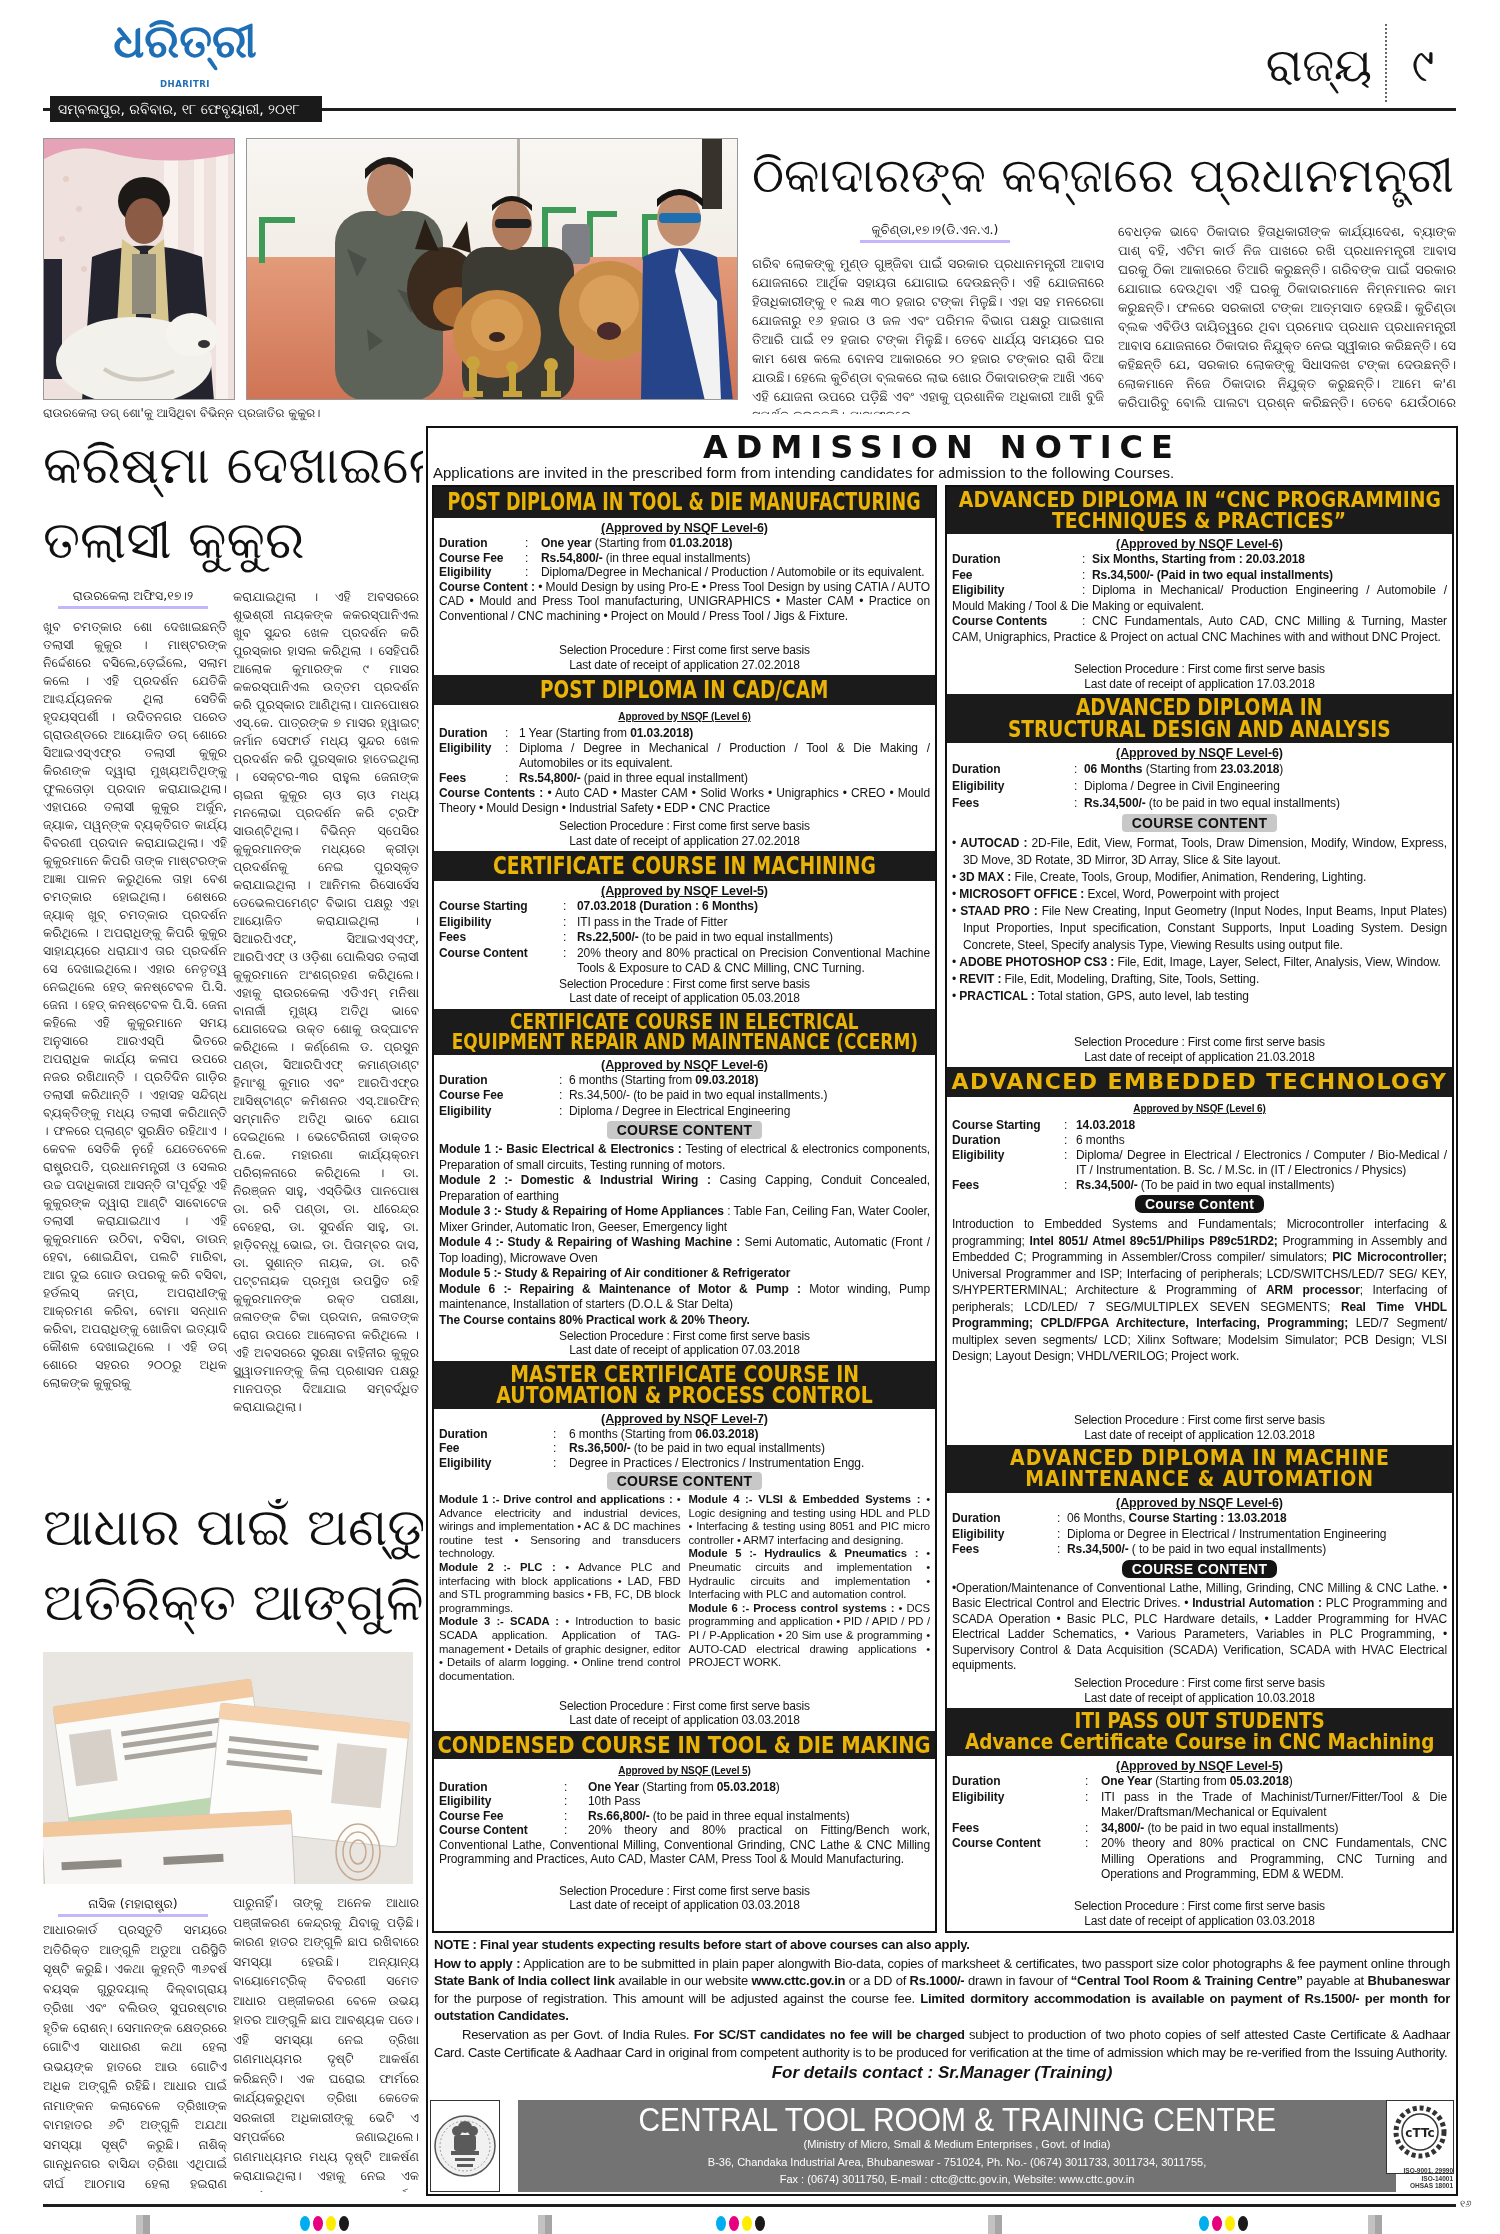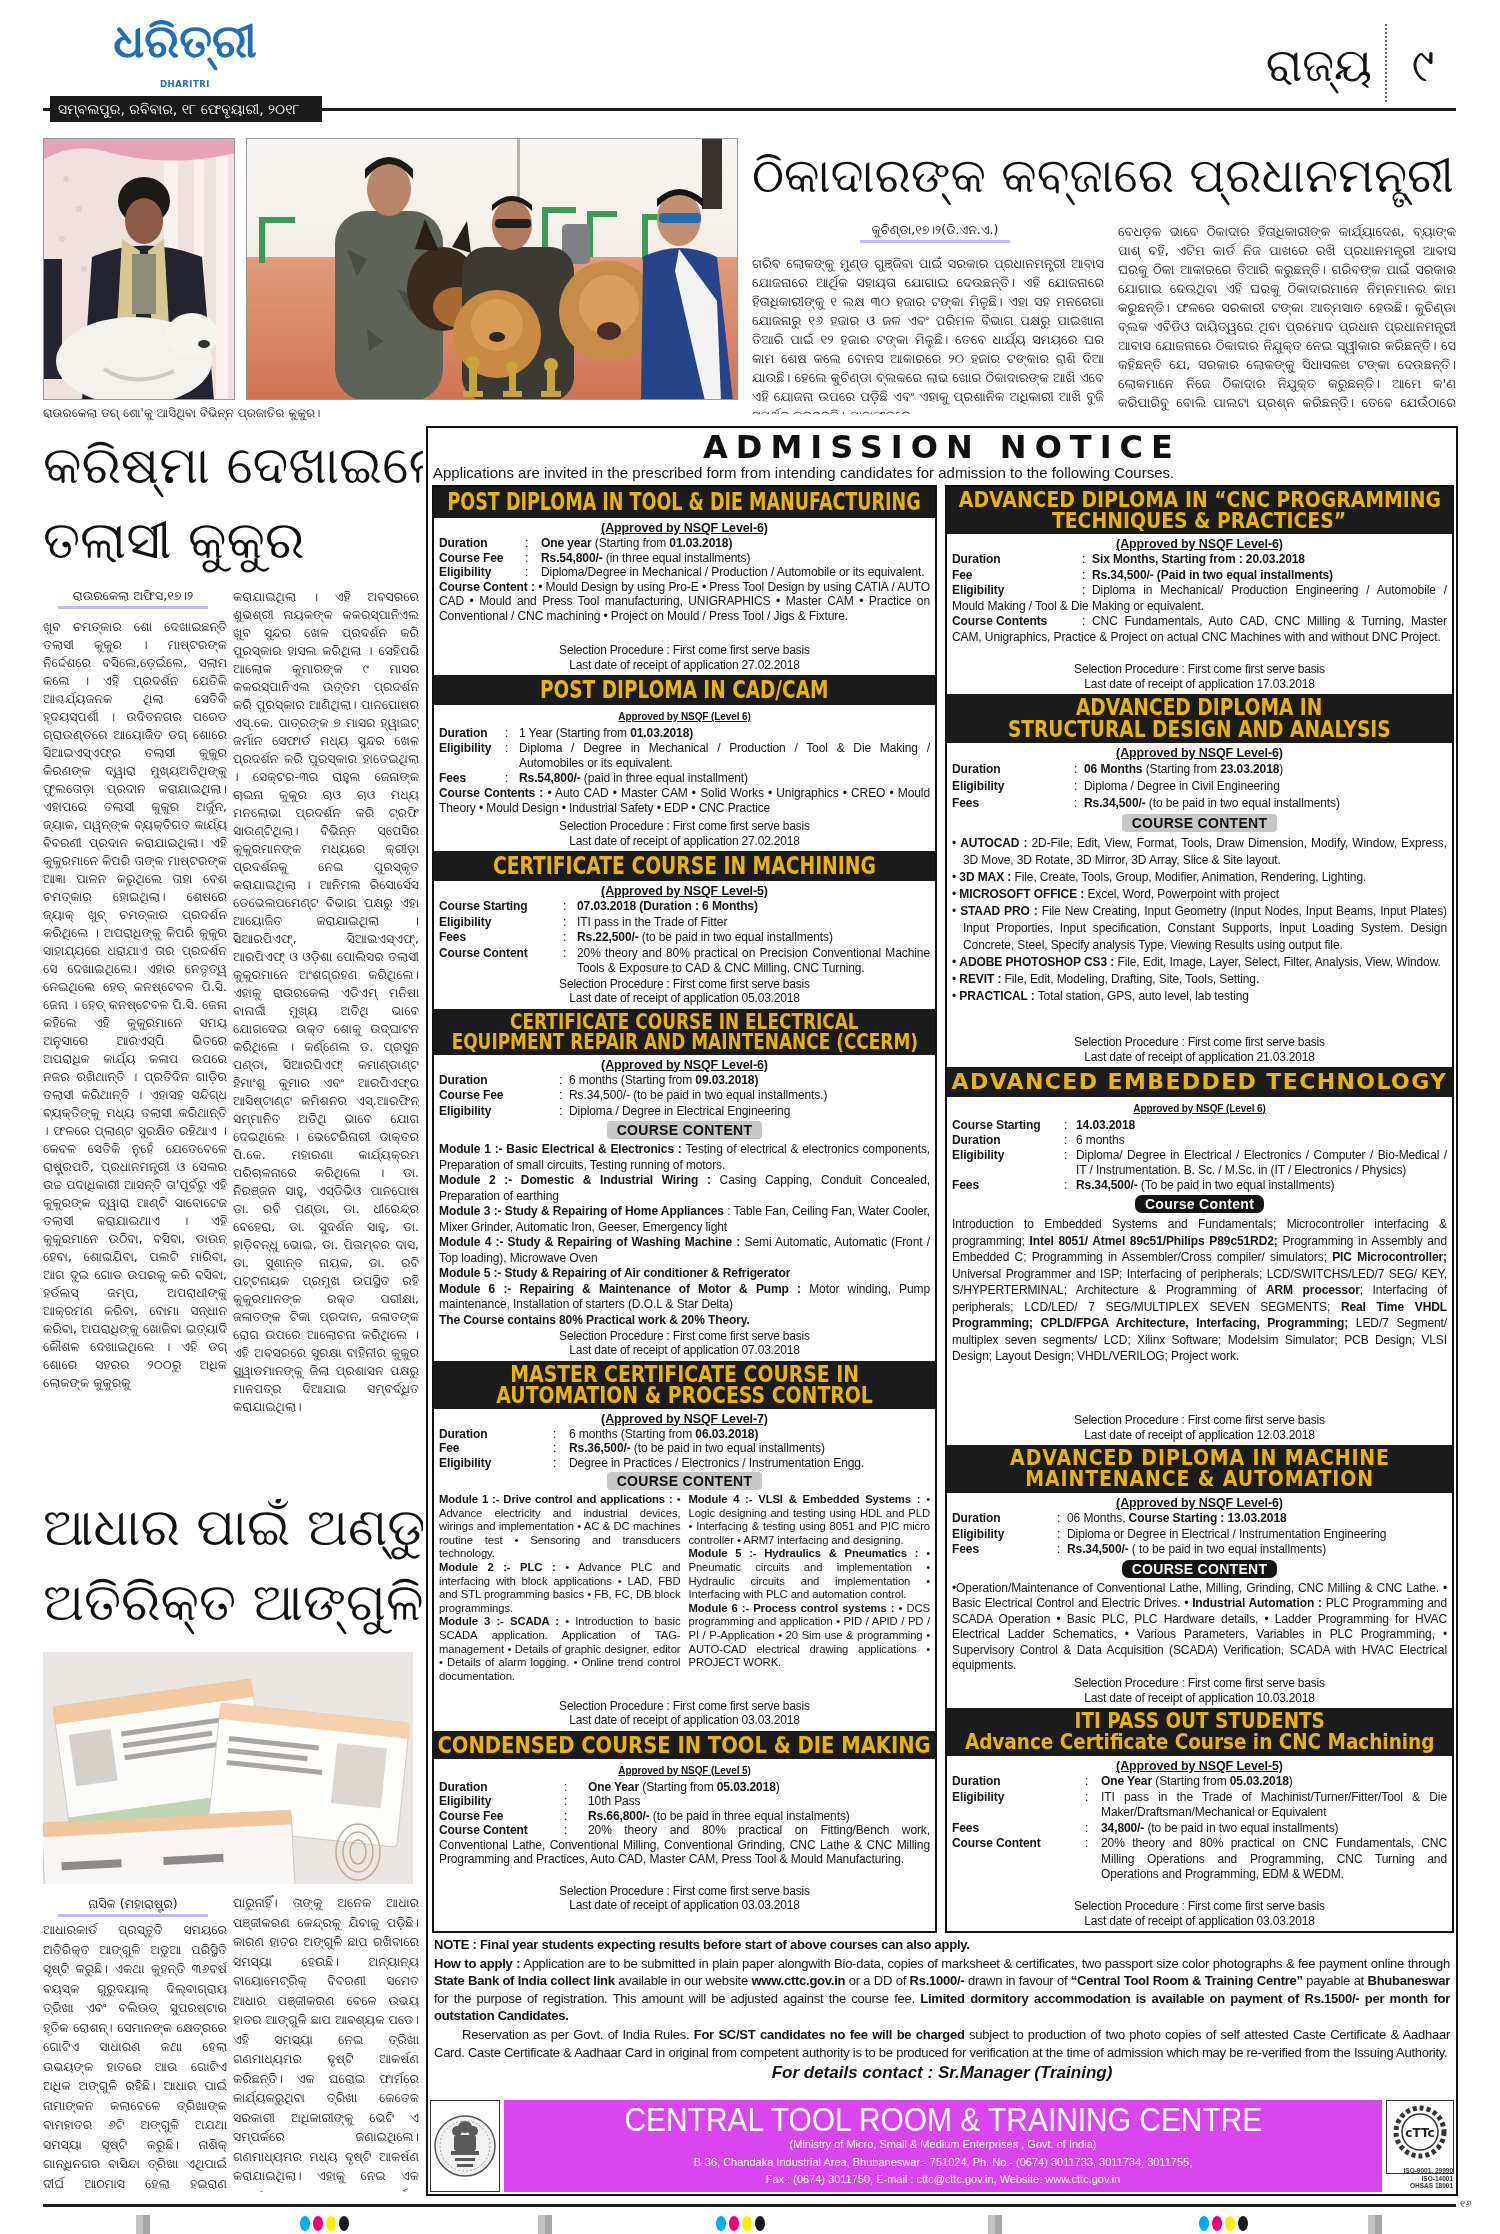--- a/index.html
+++ b/index.html
@@ -88,21 +88,21 @@
 .r5{--h:223px;--lw:133px;--cw:16px;--lh:15.5px;--bf:21px;--sx:.877;--bl:21px}
 
 #ad-notes{position:absolute;left:6px;top:1508px;width:1016px;font-size:13px;line-height:17.6px;letter-spacing:-.25px;text-align:justify}
 #ad-notes p{margin-bottom:1px}
 #note-text{font-weight:bold}
 #reservation-text{text-indent:28px}
 #contact-line{text-align:center;font-style:italic;font-weight:bold;font-size:17px;line-height:20px;letter-spacing:0;margin-top:2px}
 
 #ad-footer{position:absolute;left:2px;top:1672px;width:1024px;height:92px}
 #emblem{position:absolute;left:0;top:0;width:70px;height:92px;border:1px solid #333;background:#fff}
-#footer-band{position:absolute;left:74px;top:0;width:878px;height:92px;background:#d946ef;color:#fff;text-align:center;overflow:hidden}
+#footer-band{position:absolute;left:88px;top:0;width:878px;height:92px;background:#737373;color:#fff;text-align:center;overflow:hidden}
 #footer-band .fn{display:flex;justify-content:center;height:36px;line-height:38px;white-space:nowrap}
 #footer-band .fn span{display:block;font-size:34px;transform:scaleX(.88)}
 #footer-band .fl{font-size:11px;line-height:17.5px;white-space:nowrap}
 #iso{position:absolute;left:956px;top:0;width:68px;height:74px;border:1px solid #333;background:#fff;text-align:right}
 #iso .il{font-size:6.5px;line-height:7.5px;font-weight:bold;color:#333;white-space:nowrap}
 
 
 #bottom-rule{left:43px;top:2204px;width:1413px;height:3px;background:#1e1e1e}
 #page-marker{left:1460px;top:2197px;font-size:10px;line-height:14px;color:#333}
 .gsq{position:absolute;top:2215px;width:14px;height:20px;background:linear-gradient(90deg,#c2c2c2 50%,#a6a6a6 50%)}

